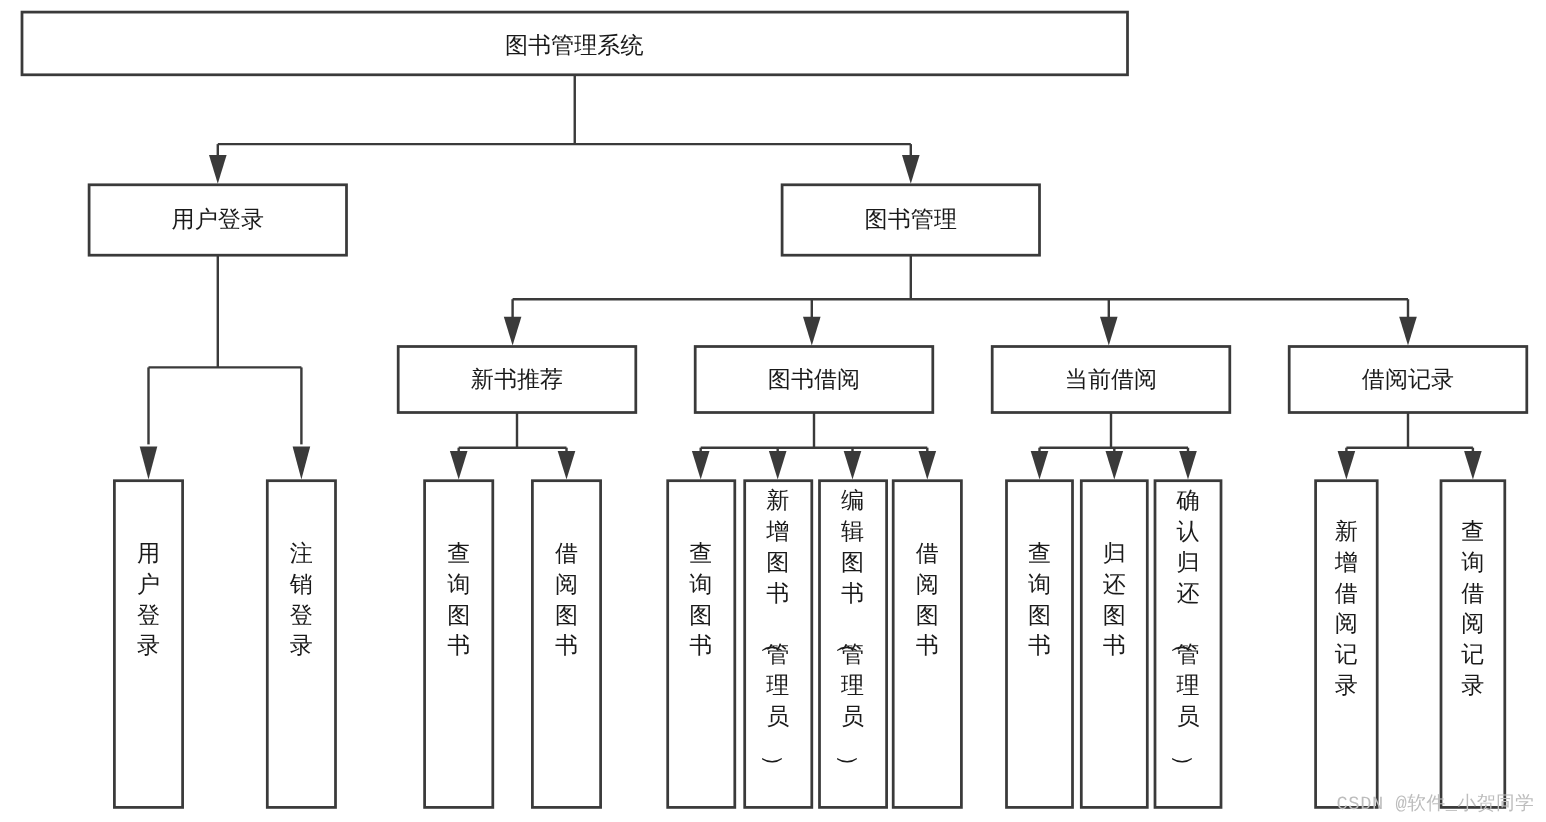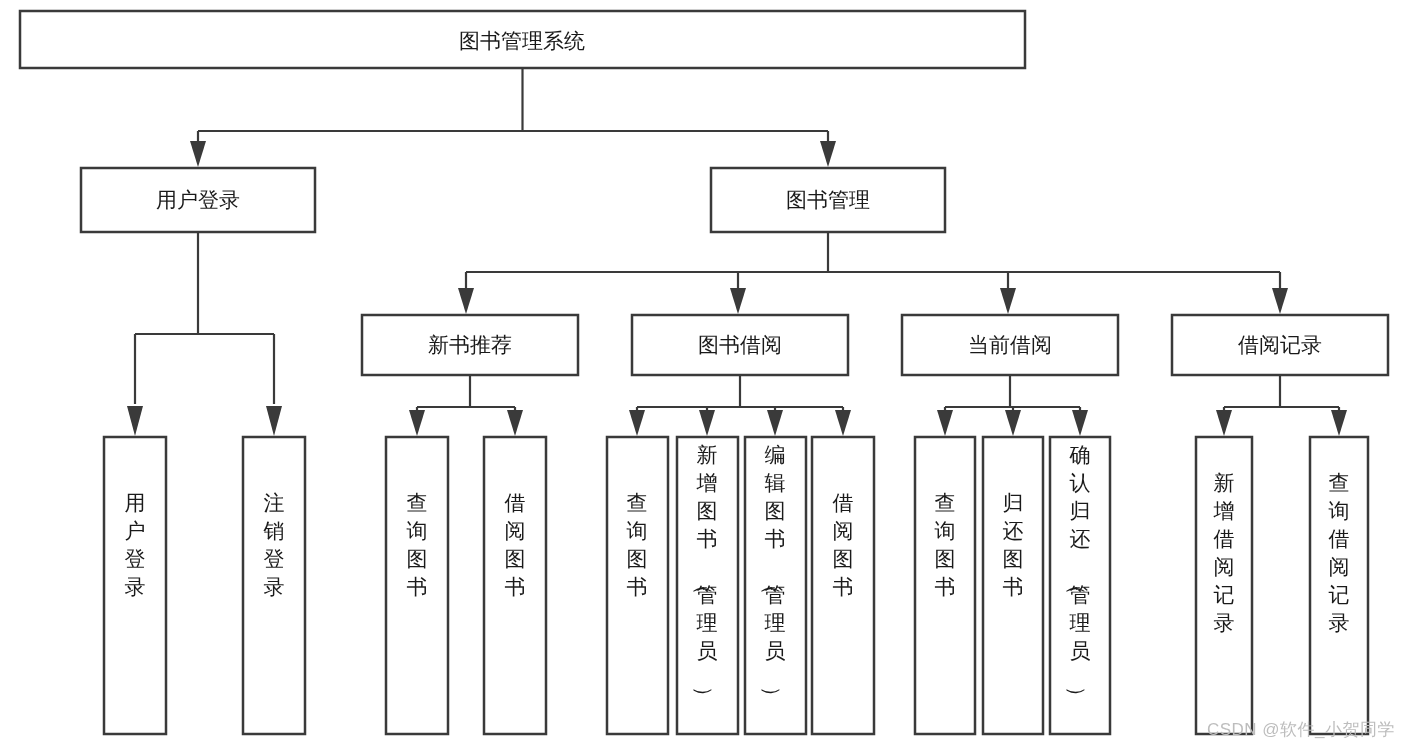--- a/index.html
+++ b/index.html
@@ -43,21 +43,21 @@
     fill: none;
   }
   .arrow-head {
     fill: #3a3a3a;
     stroke: none;
   }
   .watermark {
     position: absolute;
     right: 10px;
     bottom: 6px;
-    font-family: Liberation Sans, sans-serif;
+    font-family: Liberation Mono, monospace;
     font-size: 17px;
     color: #bdbdbd;
     letter-spacing: 0.5px;
     white-space: nowrap;
     pointer-events: none;
   }
 </style>
 </head>
 <body>
 

